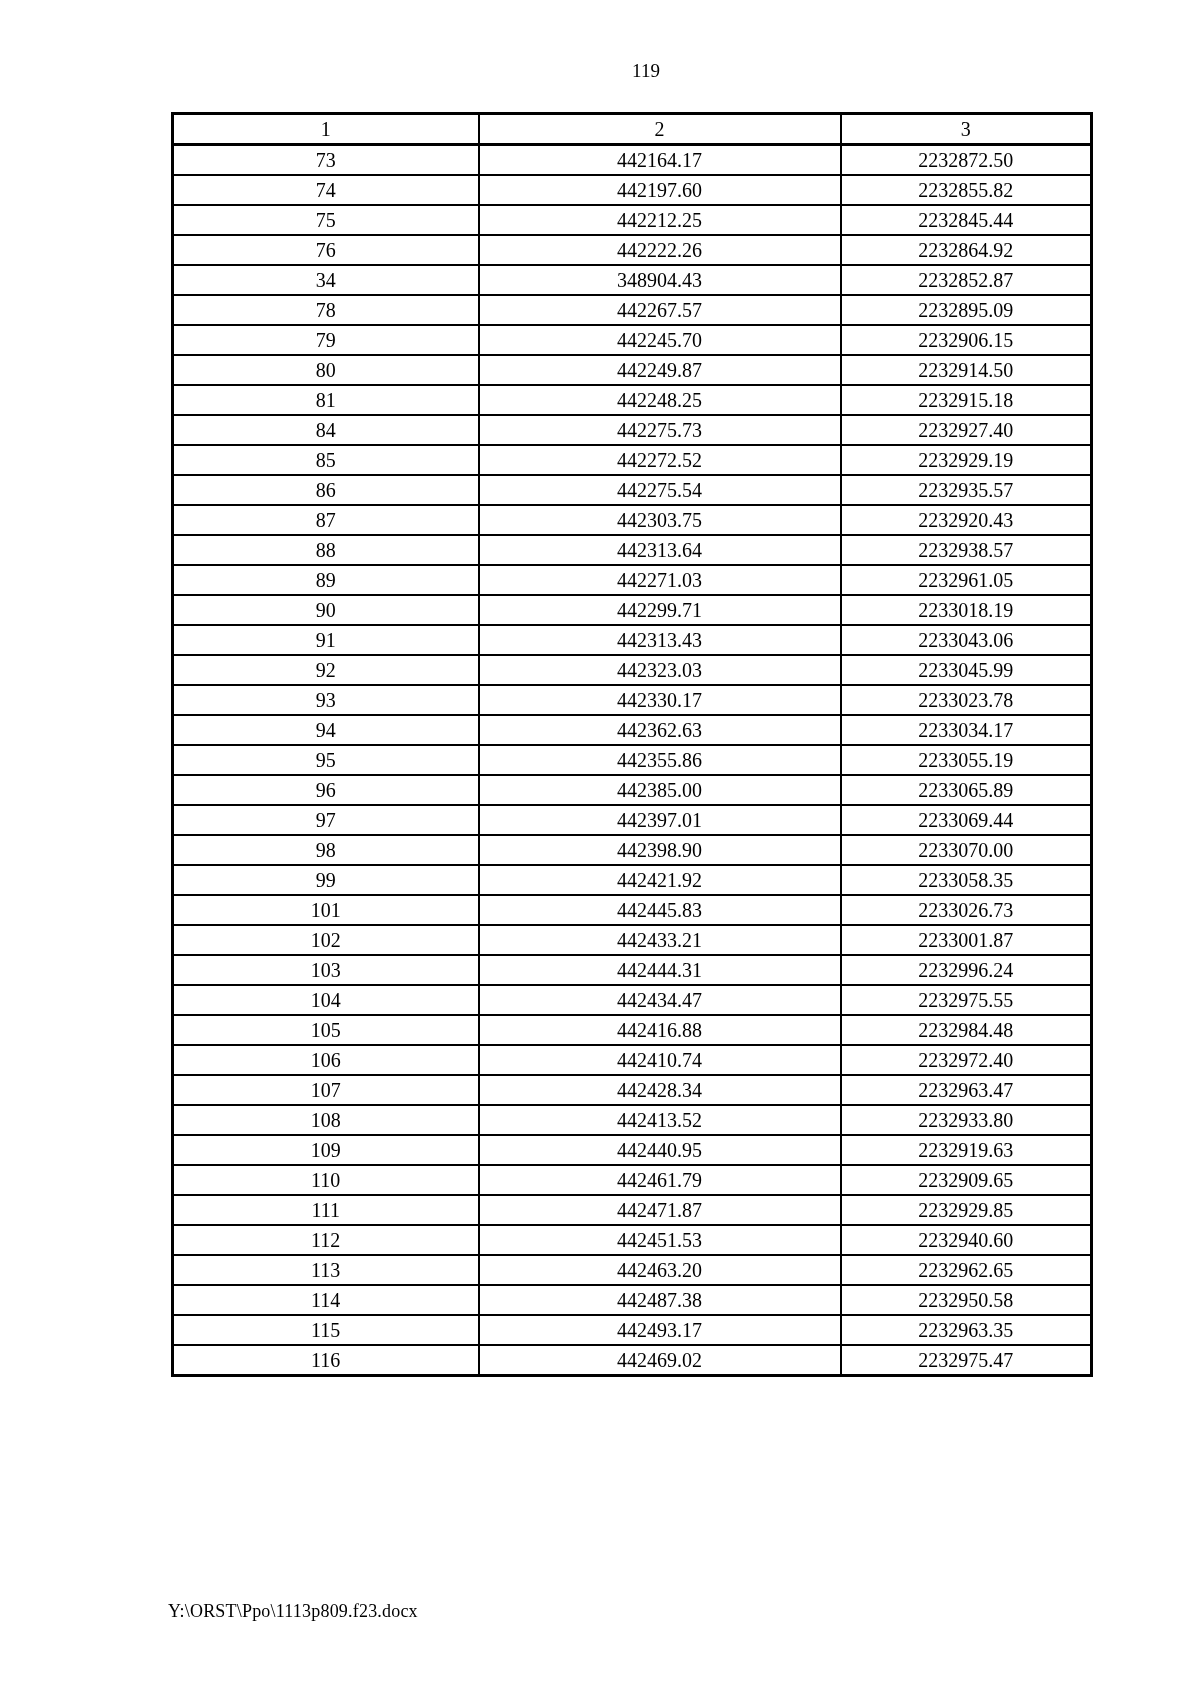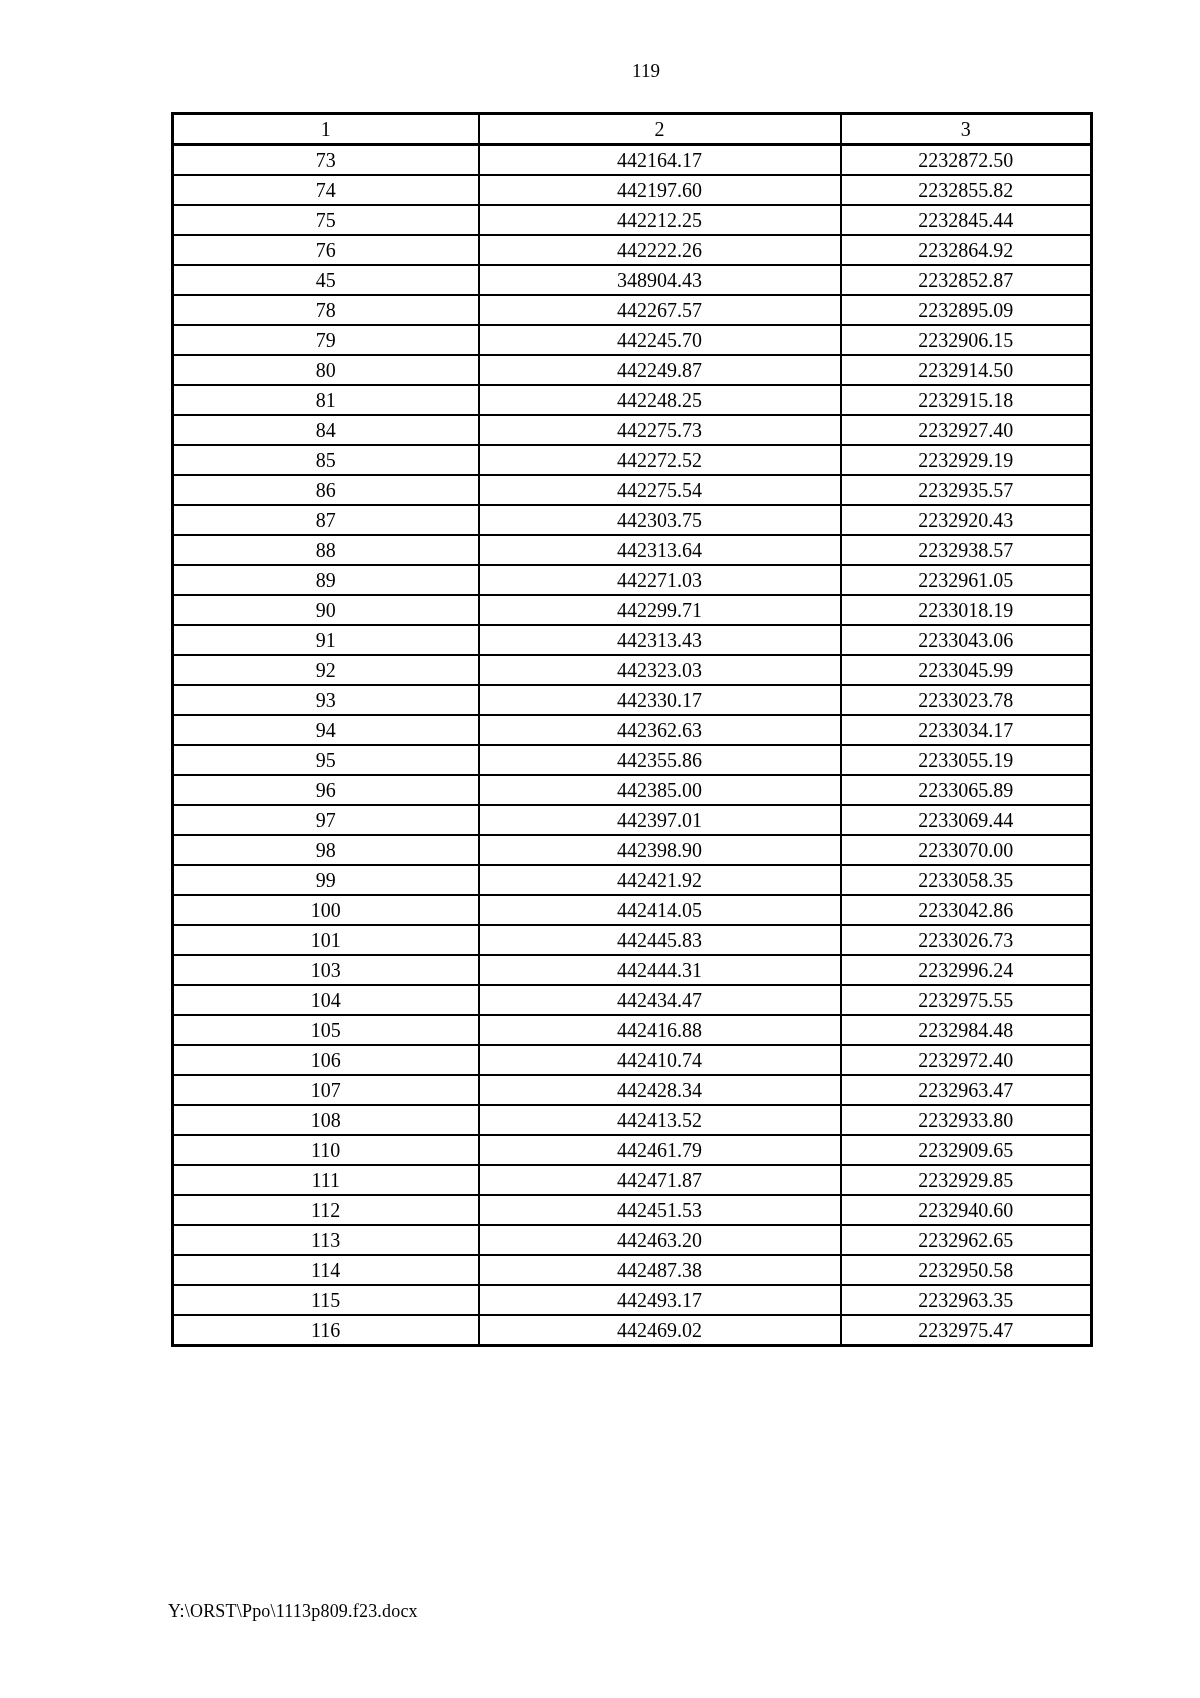--- a/index.html
+++ b/index.html
@@ -97,21 +97,21 @@
         <td>75</td>
         <td>442212.25</td>
         <td>2232845.44</td>
       </tr>
       <tr>
         <td>76</td>
         <td>442222.26</td>
         <td>2232864.92</td>
       </tr>
       <tr>
-        <td>45</td>
+        <td>34</td>
         <td>348904.43</td>
         <td>2232852.87</td>
       </tr>
       <tr>
         <td>78</td>
         <td>442267.57</td>
         <td>2232895.09</td>
       </tr>
       <tr>
         <td>79</td>
@@ -202,30 +202,30 @@
         <td>98</td>
         <td>442398.90</td>
         <td>2233070.00</td>
       </tr>
       <tr>
         <td>99</td>
         <td>442421.92</td>
         <td>2233058.35</td>
       </tr>
       <tr>
-        <td>100</td>
-        <td>442414.05</td>
-        <td>2233042.86</td>
-      </tr>
-      <tr>
         <td>101</td>
         <td>442445.83</td>
         <td>2233026.73</td>
       </tr>
       <tr>
+        <td>102</td>
+        <td>442433.21</td>
+        <td>2233001.87</td>
+      </tr>
+      <tr>
         <td>103</td>
         <td>442444.31</td>
         <td>2232996.24</td>
       </tr>
       <tr>
         <td>104</td>
         <td>442434.47</td>
         <td>2232975.55</td>
       </tr>
       <tr>
@@ -242,20 +242,25 @@
         <td>107</td>
         <td>442428.34</td>
         <td>2232963.47</td>
       </tr>
       <tr>
         <td>108</td>
         <td>442413.52</td>
         <td>2232933.80</td>
       </tr>
       <tr>
+        <td>109</td>
+        <td>442440.95</td>
+        <td>2232919.63</td>
+      </tr>
+      <tr>
         <td>110</td>
         <td>442461.79</td>
         <td>2232909.65</td>
       </tr>
       <tr>
         <td>111</td>
         <td>442471.87</td>
         <td>2232929.85</td>
       </tr>
       <tr>

